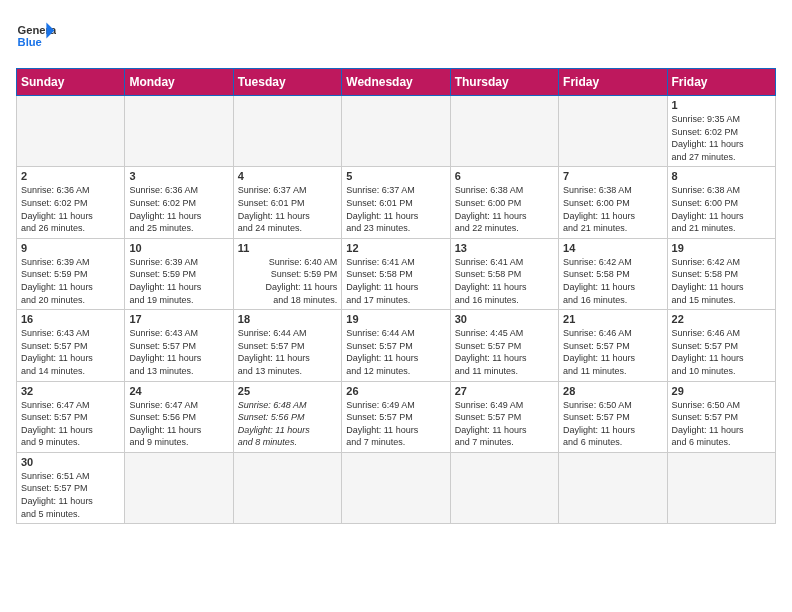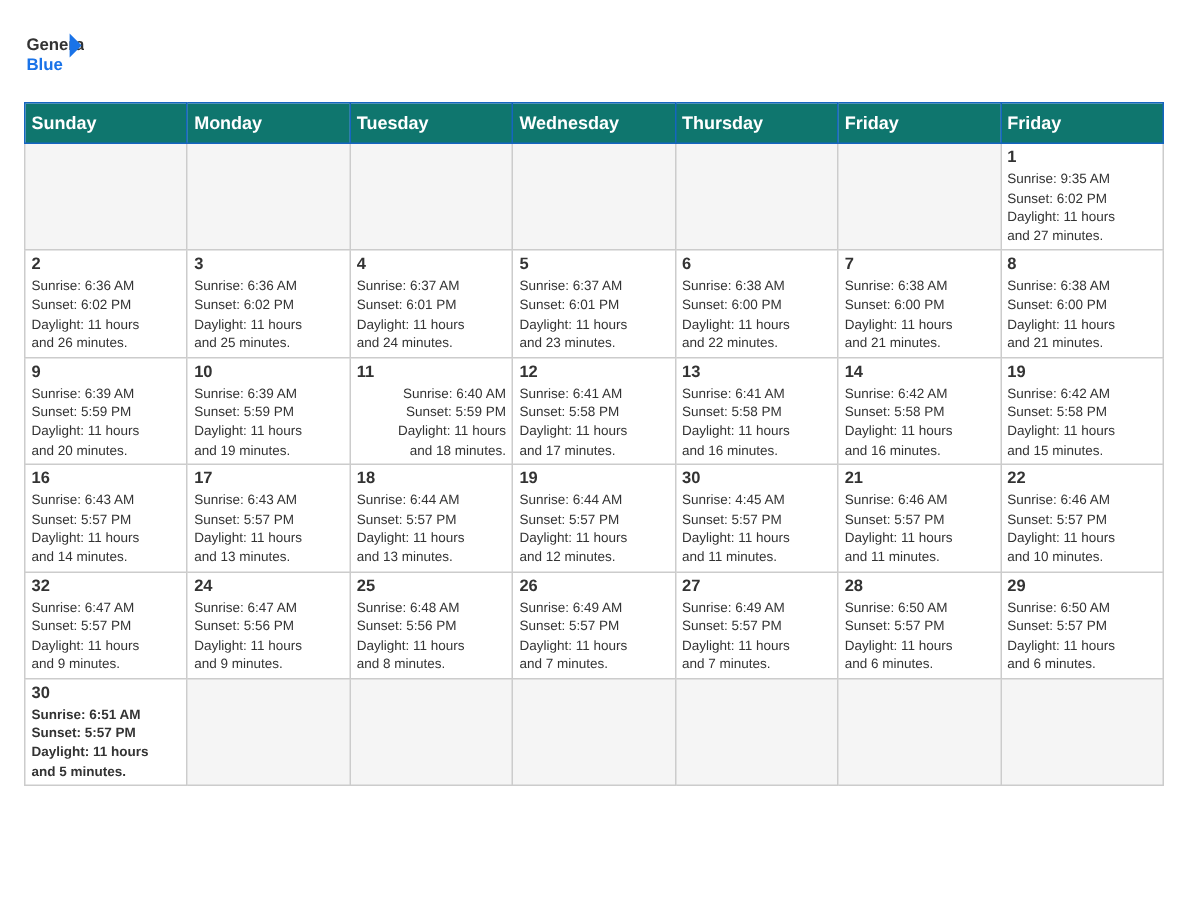--- a/index.html
+++ b/index.html
@@ -36,21 +36,21 @@
     .location {
       font-size: 14px;
       color: #555;
     }
     .calendar {
       width: 100%;
       border-collapse: collapse;
       border: 1px solid #ccc;
     }
     .calendar th {
-      background: #0f766e;
+      background: #be185d;
       color: #fff;
       font-size: 12px;
       font-weight: bold;
       padding: 6px 4px;
       text-align: left;
       border: 1px solid #1565c0;
     }
     .calendar td {
       vertical-align: top;
       border: 1px solid #ccc;
@@ -284,21 +284,21 @@
         </td>
         <td>
           <span class="day-number">24</span>
           <div class="day-info" style="white-space: pre-line;">Sunrise: 6:47 AM
 Sunset: 5:56 PM
 Daylight: 11 hours
 and 9 minutes.</div>
         </td>
         <td>
           <span class="day-number">25</span>
-          <div class="day-info" style="white-space: pre-line;">Sunrise: 6:48 AM
+          <div class="day-info" style="white-space: pre-line; font-style: italic;">Sunrise: 6:48 AM
 Sunset: 5:56 PM
 Daylight: 11 hours
 and 8 minutes.</div>
         </td>
         <td>
           <span class="day-number">26</span>
           <div class="day-info" style="white-space: pre-line;">Sunrise: 6:49 AM
 Sunset: 5:57 PM
 Daylight: 11 hours
 and 7 minutes.</div>
@@ -321,21 +321,21 @@
           <span class="day-number">29</span>
           <div class="day-info" style="white-space: pre-line;">Sunrise: 6:50 AM
 Sunset: 5:57 PM
 Daylight: 11 hours
 and 6 minutes.</div>
         </td>
       </tr>
       <tr>
         <td>
           <span class="day-number">30</span>
-          <div class="day-info" style="white-space: pre-line; font-weight: bold;">Sunrise: 6:51 AM
+          <div class="day-info" style="white-space: pre-line;">Sunrise: 6:51 AM
 Sunset: 5:57 PM
 Daylight: 11 hours
 and 5 minutes.</div>
         </td>
         <td class="empty"></td>
         <td class="empty"></td>
         <td class="empty"></td>
         <td class="empty"></td>
         <td class="empty"></td>
         <td class="empty"></td>

